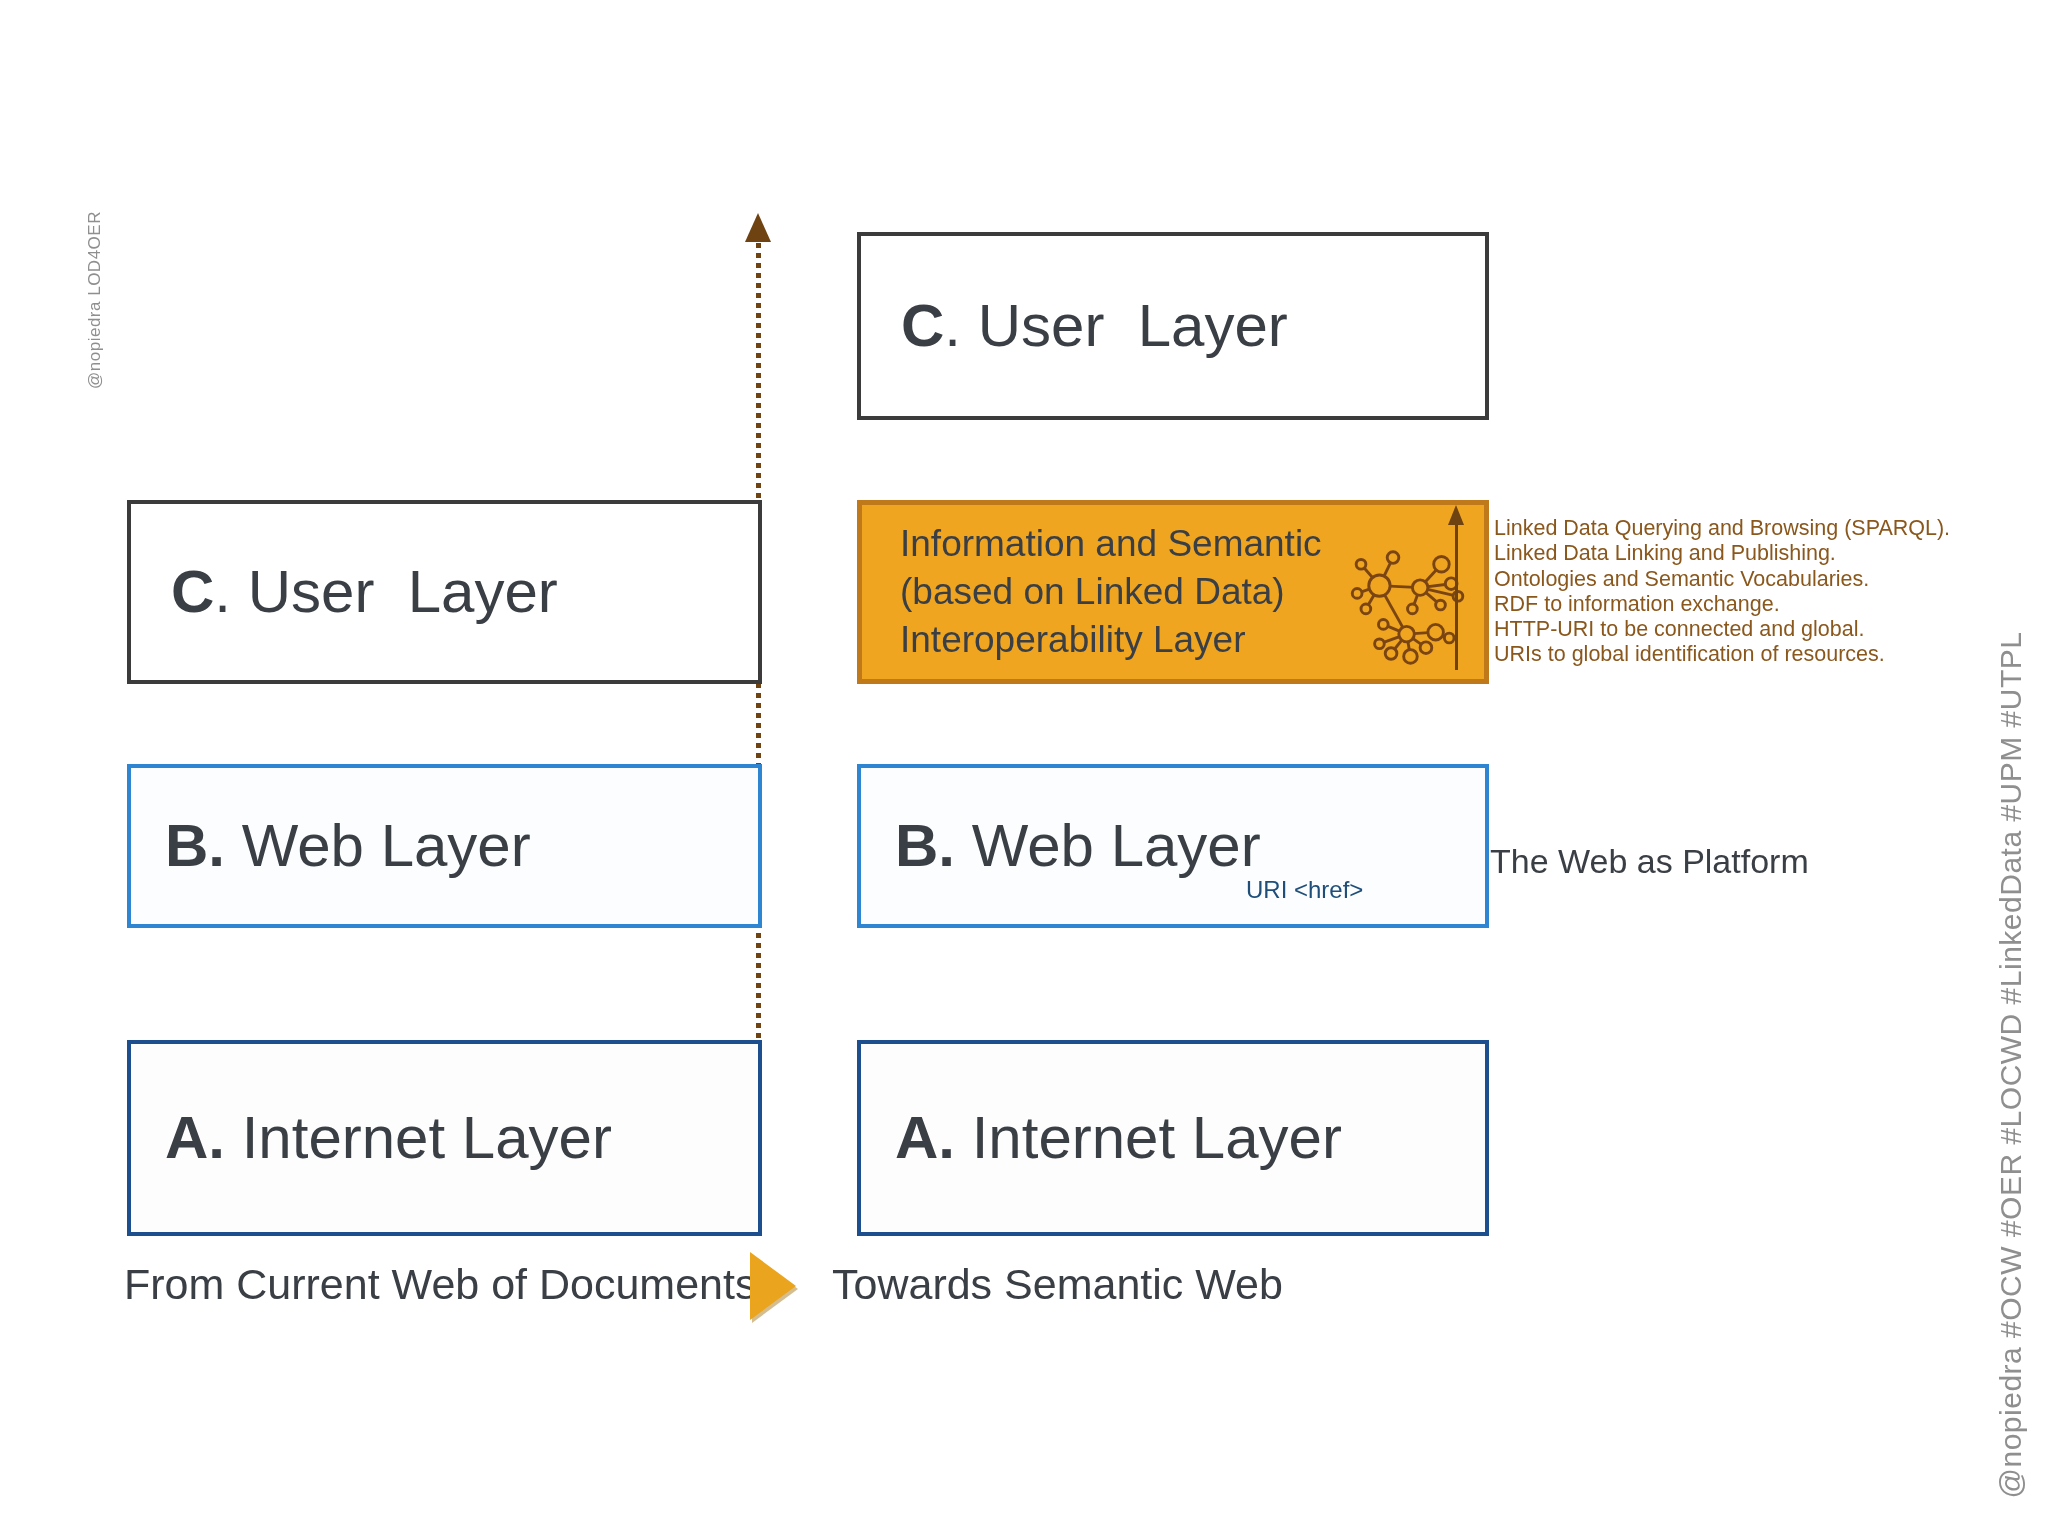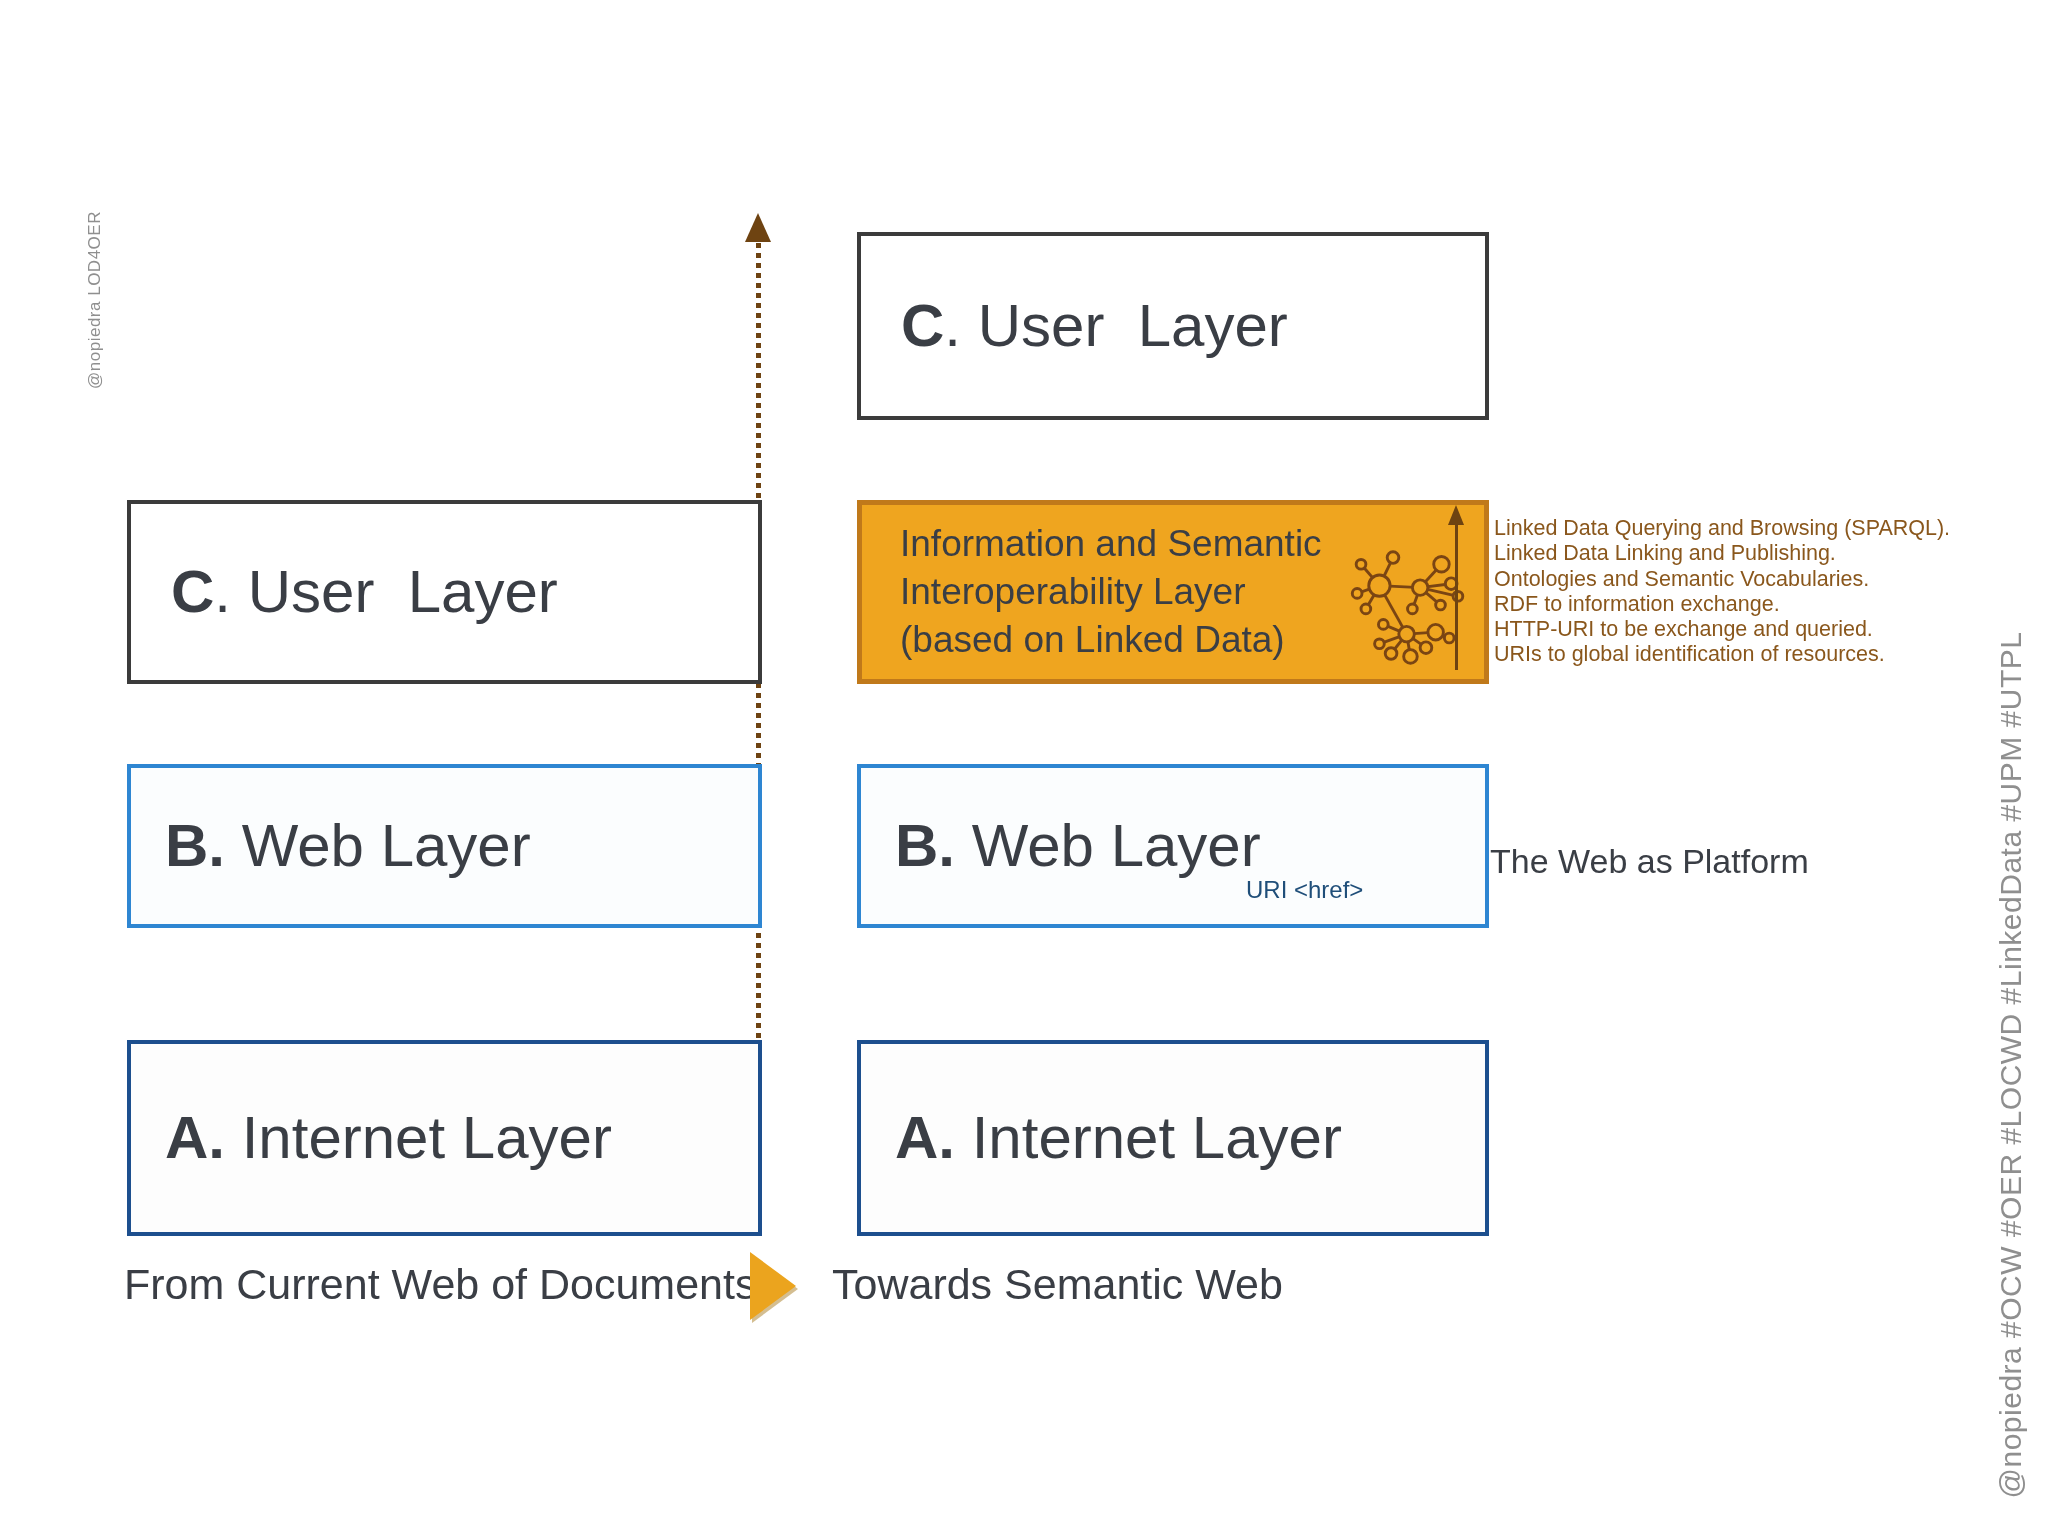--- a/index.html
+++ b/index.html
@@ -74,22 +74,22 @@
     <span class="box-text"><span class="pfx">A.</span><span> Internet Layer</span></span>
   </div>
 
   <div class="box user-box col-right row1">
     <span class="box-text"><span class="pfx">C</span><span>. User  Layer</span></span>
   </div>
 
   <div class="box sem-box col-right row2">
     <div class="sem-text">
       <div>Information and Semantic</div>
+      <div>(based on Linked Data)</div>
       <div>Interoperability Layer</div>
-      <div>(based on Linked Data)</div>
     </div>
     <svg class="net-icon" viewBox="0 0 125 130">
       <g stroke="#7a4513" stroke-width="3" fill="none">
         <line x1="32" y1="44" x2="13" y2="22"></line>
           <line x1="32" y1="44" x2="46" y2="15"></line>
         <line x1="32" y1="44" x2="9" y2="52"></line>
           <line x1="32" y1="44" x2="18" y2="68"></line>
         <line x1="32" y1="44" x2="74" y2="46"></line>
           <line x1="32" y1="44" x2="60" y2="94"></line>
         <line x1="74" y1="46" x2="96" y2="22"></line>
@@ -137,21 +137,21 @@
     <span class="box-text"><span class="pfx">A.</span><span> Internet Layer</span></span>
   </div>
 
   <div class="ann-head"></div>
   <div class="ann-line"></div>
   <div class="features">
     <div>Linked Data Querying and Browsing (SPARQL).</div>
     <div>Linked Data Linking and Publishing.</div>
     <div>Ontologies and Semantic Vocabularies.</div>
     <div>RDF to information exchange.</div>
-    <div>HTTP-URI to be exchange and queried.</div>
+    <div>HTTP-URI to be connected and global.</div>
     <div>URIs to global identification of resources.</div>
   </div>
   <div class="platform">The Web as Platform</div>
 
   <div class="caption cap-from">From Current Web of Documents</div>
   <div class="gold-tri"></div>
   <div class="caption cap-towards">Towards Semantic Web</div>
 
 </div>
 

